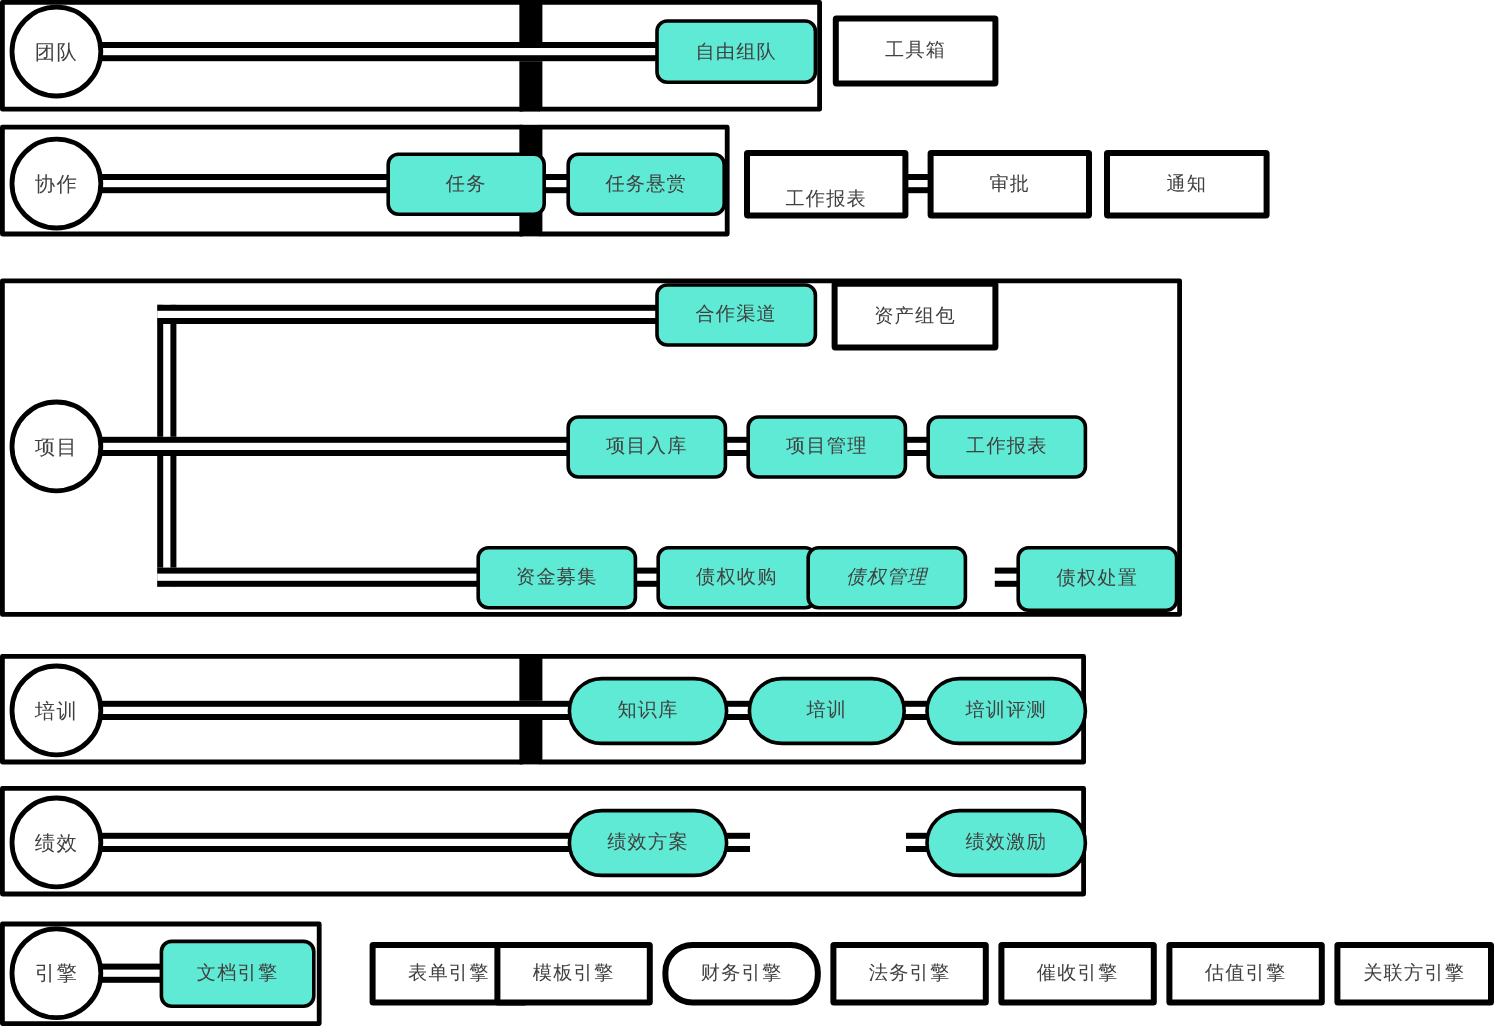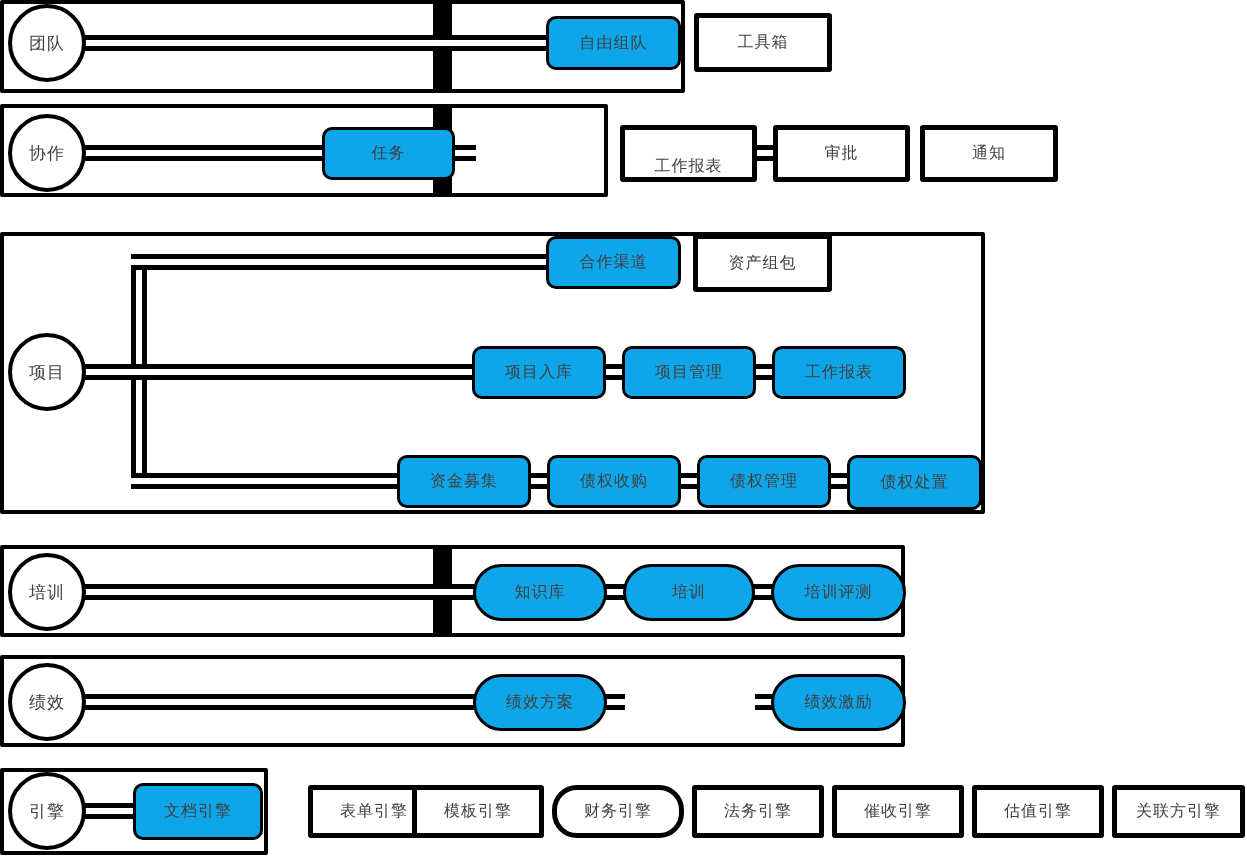--- a/index.html
+++ b/index.html
@@ -17,21 +17,21 @@
     position:absolute;height:16px;background:#fff;
     border-top:5px solid #000;border-bottom:5px solid #000;
     box-sizing:border-box;z-index:3;
   }
   .vpipe{
     position:absolute;width:16px;background:#fff;
     border-left:5px solid #000;border-right:5px solid #000;
     box-sizing:border-box;z-index:2;
   }
   .node{
-    position:absolute;border:3px solid #000;border-radius:10px;background:#0ea5e9;
+    position:absolute;border:3px solid #000;border-radius:10px;background:#5eead4;
     display:flex;align-items:center;justify-content:center;
     box-sizing:border-box;z-index:4;font-size:16px;letter-spacing:1px;
   }
   .pill{border-radius:29px;}
   .thick{
     position:absolute;border:5px solid #000;border-radius:3px;background:#fff;
     display:flex;align-items:center;justify-content:center;
     box-sizing:border-box;z-index:4;font-size:16px;letter-spacing:1px;
   }
   .circle{
@@ -64,20 +64,23 @@
   <div class="bar" style="left:433px;top:104px;width:17px;height:93px;"></div>
   <div class="container" style="left:448px;top:104px;width:160px;height:93px;"></div>
   <div class="hpipe" style="left:80px;top:145px;width:250px;"></div>
   <div class="circle" style="left:8px;top:114px;">
       <span>协作</span>
     </div>
   <div class="node" style="left:322px;top:127px;width:133px;height:53px;">
       <span>任务</span>
     </div>
   <div class="hpipe" style="left:450px;top:145px;width:26px;"></div>
+  <div class="node" style="left:472px;top:127px;width:133px;height:53px;">
+      <span>任务悬赏</span>
+    </div>
   <div class="hpipe" style="left:753px;top:145px;width:24px;"></div>
   <div class="thick" style="left:620px;top:125px;width:137px;height:57px;align-items:flex-end;">
       <span>工作报表</span>
     </div>
   <div class="thick" style="left:773px;top:125px;width:137px;height:57px;">
       <span>审批</span>
     </div>
   <div class="thick" style="left:920px;top:125px;width:138px;height:57px;">
       <span>通知</span>
     </div>
@@ -111,21 +114,21 @@
     </div>
 
   <div class="node" style="left:397px;top:455px;width:134px;height:53px;">
       <span>资金募集</span>
     </div>
   <div class="hpipe" style="left:529px;top:473px;width:20px;"></div>
   <div class="node" style="left:547px;top:455px;width:134px;height:53px;">
       <span>债权收购</span>
     </div>
   <div class="hpipe" style="left:679px;top:473px;width:20px;"></div>
-  <div class="node" style="left:697px;top:455px;width:134px;height:53px;">
+  <div class="node" style="left:672px;top:455px;width:134px;height:53px;font-style:italic;">
       <span>债权管理</span>
     </div>
   <div class="hpipe" style="left:829px;top:473px;width:20px;"></div>
   <div class="node" style="left:847px;top:455px;width:135px;height:55px;">
       <span>债权处置</span>
     </div>
 
   <div class="container" style="left:0;top:545px;width:437px;height:92px;"></div>
   <div class="bar" style="left:433px;top:545px;width:17px;height:92px;"></div>
   <div class="container" style="left:448px;top:545px;width:457px;height:92px;"></div>

